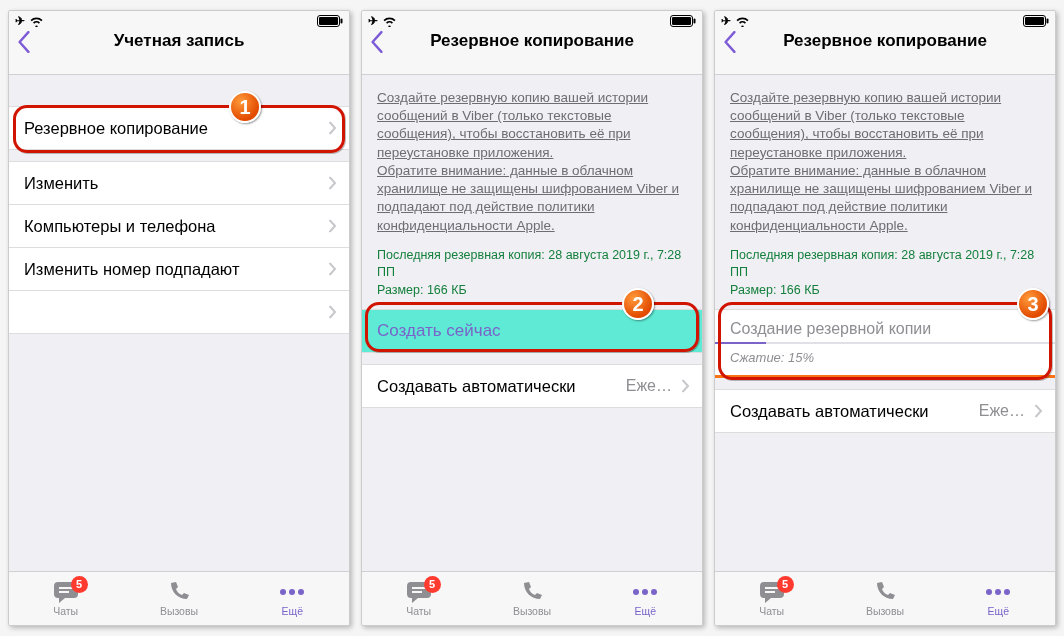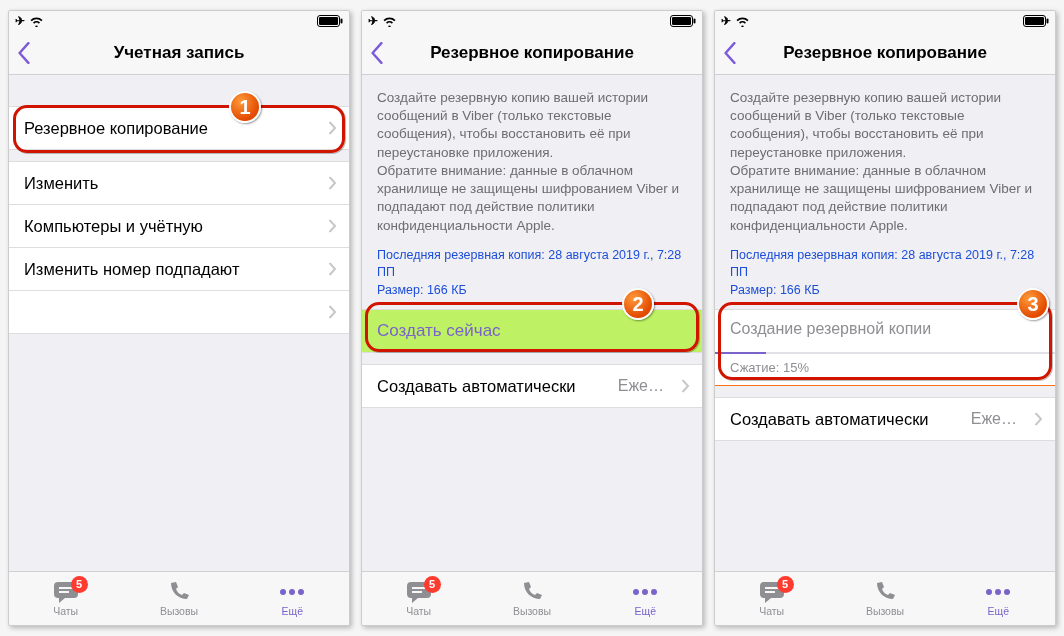--- a/index.html
+++ b/index.html
@@ -35,21 +35,21 @@
     font-weight: 600;
     color: #000;
   }
   .status-left, .status-right { display: flex; align-items: center; gap: 4px; }
   .status-center { flex: 1; text-align: center; margin-top: 40px; }
   .nav-bar {
     height: 44px;
     background: #f7f7f8;
     border-bottom: 1px solid #d0d0d4;
     display: flex;
-    align-items: center;
+    align-items: flex-start;
     padding: 0 8px;
     position: relative;
   }
   .nav-title {
     position: absolute;
     left: 0; right: 0;
     text-align: center;
     font-size: 17px;
     font-weight: 600;
     color: #000;
@@ -74,74 +74,76 @@
   .list-row .chev {
     position: absolute;
     right: 12px;
     top: 50%;
     transform: translateY(-50%);
     color: #c7c7cc;
     width: 8px; height: 13px;
   }
   .list-row .value-right {
     position: absolute;
-    right: 38px;
+    right: 30px;
     color: #8e8e93;
     font-size: 16px;
   }
   .info-block {
     padding: 14px 15px 6px 15px;
     font-size: 13.5px;
     line-height: 1.35;
     color: #6d6d72;
+    text-decoration: underline;
   }
   .meta-block {
     padding: 6px 15px 10px 15px;
     font-size: 12.5px;
     line-height: 1.4;
-    color: #1d4ed8;
+    color: #15803d;
   }
   .action-row {
-    background: #bef264;
+    background: #5eead4;
     border-top: 1px solid #ddd;
     border-bottom: 1px solid #ddd;
     height: 44px;
     display: flex;
     align-items: center;
     padding: 0 15px;
     font-size: 17px;
     color: #7a63c9;
   }
   .progress-row {
     background: #fff;
     border-top: 1px solid #ddd;
-    padding: 10px 15px 16px 15px;
+    padding: 10px 15px 6px 15px;
     font-size: 16px;
     color: #8e8e93;
     position: relative;
   }
   .progress-track {
     position: absolute;
     left: 0; bottom: 0;
     height: 2px;
     background: #e0e0e6;
     width: 100%;
   }
   .progress-fill {
     position: absolute;
     left: 0; bottom: 0;
     height: 2px;
     background: #7a63c9;
   }
   .compress-line {
     background: #fff;
-    border-bottom: 1px solid #f97316;
+    border-bottom: 3px solid #f97316;
     padding: 6px 15px 10px 15px;
     font-size: 13px;
     color: #8e8e93;
+    font-style: italic;
   }
   .tab-bar {
     height: 54px;
     background: #f7f7f8;
     border-top: 1px solid #d0d0d4;
     display: flex;
   }
   .tab-item {
     flex: 1;
     display: flex;
@@ -227,21 +229,21 @@
         </svg>
     </div>
     <div class="row-gap"></div>
     <div class="list-row">
       <span>Изменить</span>
       <svg class="chev" viewBox="0 0 8 13">
           <path d="M1 1l5 5.5L1 12" stroke="currentColor" stroke-width="2" fill="none" stroke-linecap="round"></path>
         </svg>
     </div>
     <div class="list-row">
-      <span>Компьютеры и учётную</span>
+      <span>Компьютеры и телефона</span>
       <svg class="chev" viewBox="0 0 8 13">
           <path d="M1 1l5 5.5L1 12" stroke="currentColor" stroke-width="2" fill="none" stroke-linecap="round"></path>
         </svg>
     </div>
     <div class="list-row">
       <span>Изменить номер подпадают</span>
       <svg class="chev" viewBox="0 0 8 13">
           <path d="M1 1l5 5.5L1 12" stroke="currentColor" stroke-width="2" fill="none" stroke-linecap="round"></path>
         </svg>
     </div>

